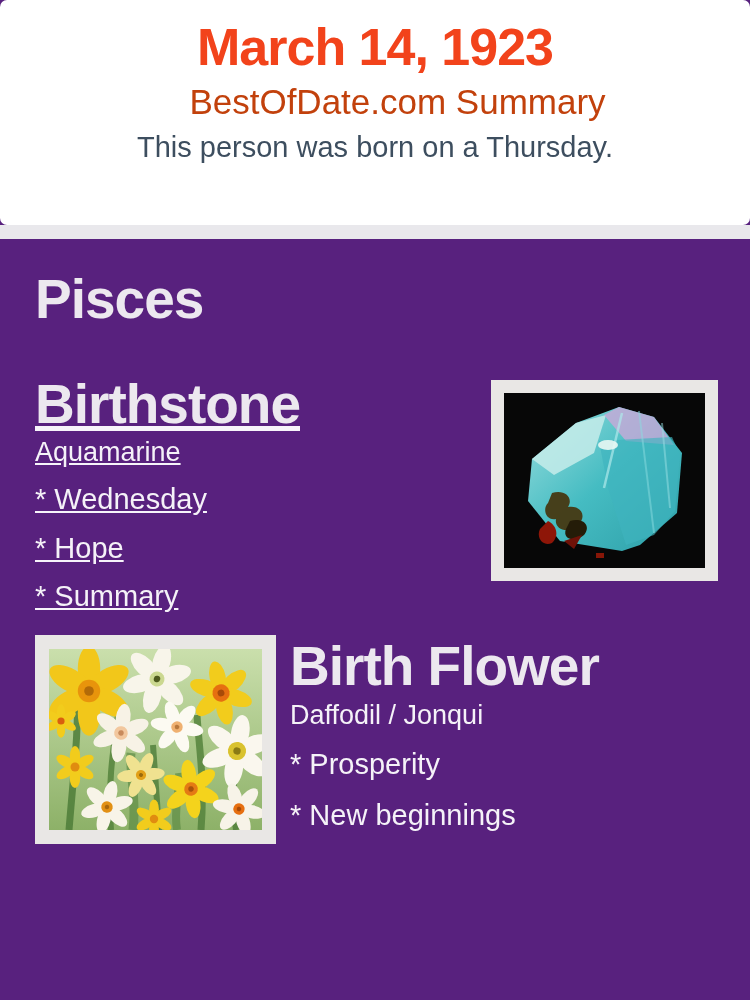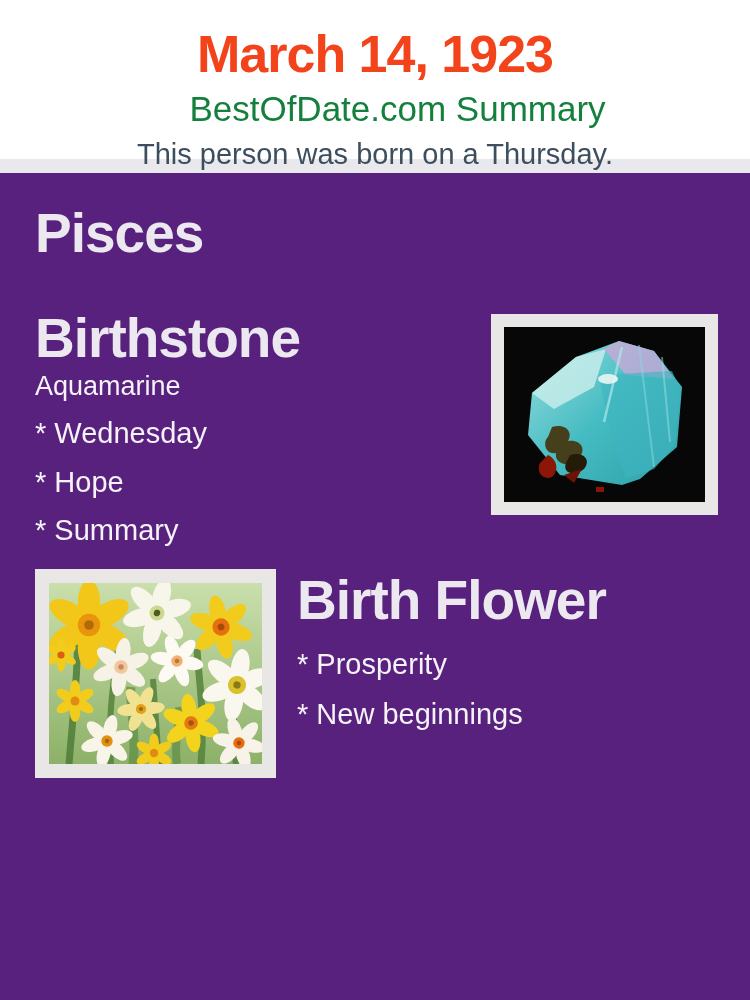--- a/index.html
+++ b/index.html
@@ -1,37 +1,37 @@
 <!DOCTYPE html>
 <html><head>
 <meta charset="utf-8">
 <style>
   html,body{margin:0;padding:0;}
   body{width:750px;font-family:"Liberation Sans","DejaVu Sans",sans-serif;background:#fff;}
   .page{width:750px;height:1000px;overflow:hidden;background:#58217E;}
 
   
-  .header{background:#ffffff;height:159px;box-sizing:border-box;text-align:center;padding-top:27px;}
+  .header{background:#ffffff;height:225px;box-sizing:border-box;text-align:center;padding-top:20px;border-radius:7px;}
   .date{margin:0;font-size:52px;font-weight:700;line-height:1.05;color:#F2431B;letter-spacing:-1px;}
-  .site{font-size:35px;color:#15803d;margin-top:7px;line-height:1.15;margin-left:45px;}
+  .site{font-size:35px;color:#c2410c;margin-top:7px;line-height:1.15;margin-left:45px;}
   .weekday{font-size:29px;color:#3D4E5F;margin-top:9px;line-height:1.15;}
   .divider{height:14px;background:#E9E8EC;}
 
   
   .purple{height:984px;box-sizing:border-box;padding:30px 30px 0 35px;color:#F7F4FA;}
   h2{margin:0;font-size:55px;font-weight:700;line-height:1.1;color:#ECE8EF;letter-spacing:-1px;}
   .zodiac p{margin:14px 0 0 0;font-size:38px;line-height:1.16;max-width:665px;color:#F9F7FB;font-weight:400;}
 
-  .birthstone{position:relative;margin-top:44px;}
+  .birthstone{position:relative;margin-top:44px;text-decoration:underline;}
   .bs-name,.fl-name{font-size:27px;line-height:1.2;color:#F5F2F8;margin-top:2px;}
   .trait{font-size:29px;line-height:1.15;color:#F5F2F8;margin-top:15px;}
 
   .frame{background:#E9E7E5;line-height:0;display:block;}
   .stone-frame{position:absolute;top:6px;right:2px;padding:13px;width:201px;height:175px;}
-  .flower-row{display:flex;align-items:flex-start;gap:21px;margin-top:22px;}
+  .flower-row{display:flex;align-items:flex-start;gap:14px;margin-top:22px;}
   .flower-frame{padding:14px;width:213px;height:181px;flex:0 0 auto;}
   .fl-text{padding-top:1px;}
   .fl-text .trait{margin-top:17px;}
 </style>
 </head>
 <body>
 
 <div class="page">
 
   <header class="header">
@@ -169,19 +169,20 @@
             </g>
           <g transform="translate(105,170) scale(0.7)" color="#F2CC1C">
               <use href="#pt"></use>
               <circle r="6" fill="#E08C10"></circle>
             </g>
         </svg>
       </span>
 
       <div class="fl-text">
         <h2>Birth Flower</h2>
+        <div class="fl-name">Daffodil / Jonqui</div>
         <div class="trait">* Prosperity</div>
         <div class="trait">* New beginnings</div>
       </div>
     </section>
 
   </main>
 </div>
 
 </body></html>

